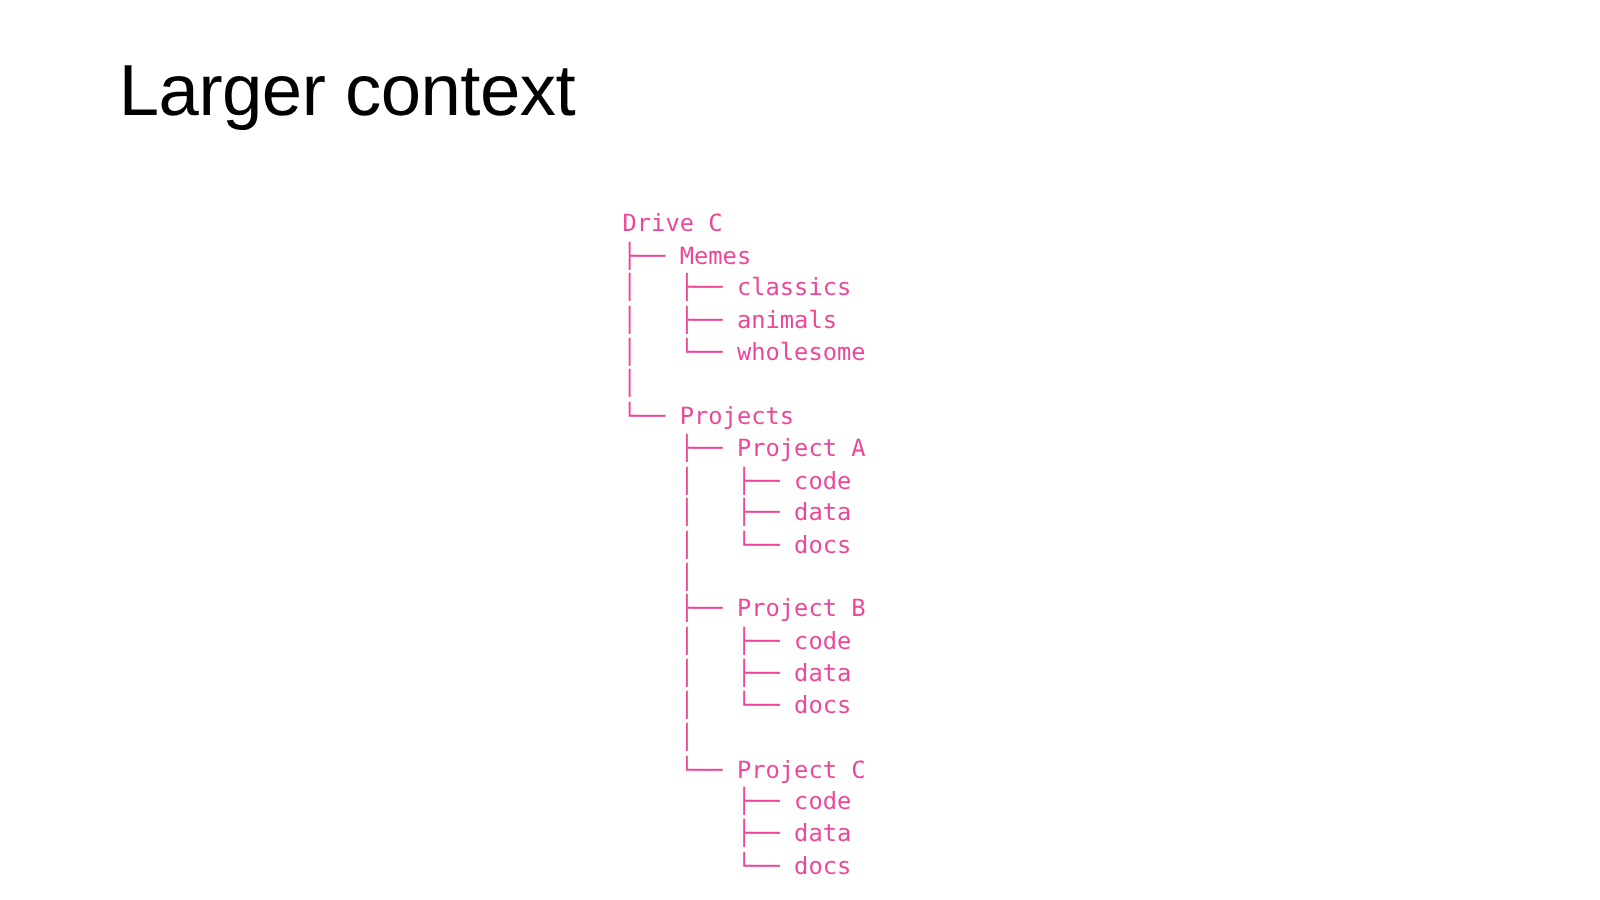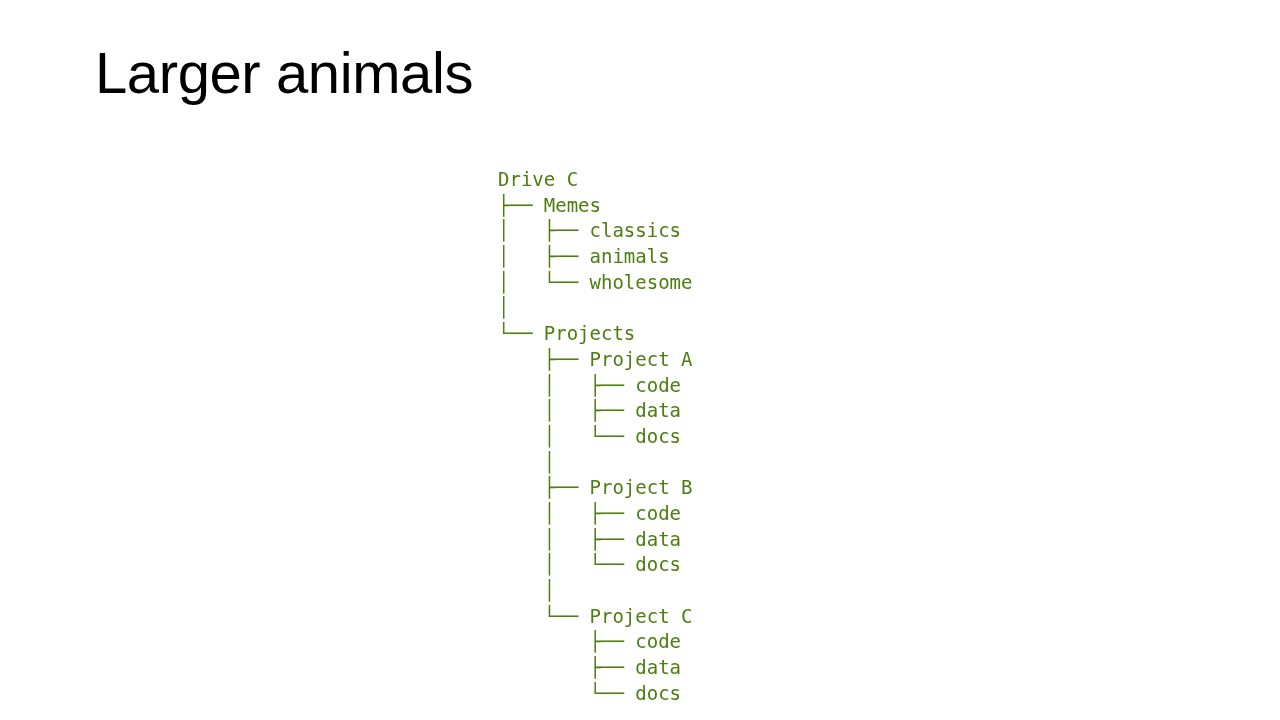--- a/index.html
+++ b/index.html
@@ -37,32 +37,32 @@
   }
 
   
   .tree-block {
     position: absolute;
     left: 498px;
     top: 148px;
     font-family: "DejaVu Sans Mono", "Liberation Mono", monospace;
     font-size: 19px;
     line-height: 25.7px;
-    color: #4d7c0f;
+    color: #ec4899;
     white-space: pre;
     letter-spacing: 0px;
   }
   .tree-line {
     white-space: pre;
     display: block;
     height: 25.7px;
   }
 </style>
 </head>
 <body>
 
 <div class="slide">
 
-  <div class="slide-title">Larger animals</div>
+  <div class="slide-title">Larger context</div>
 
   <pre class="tree-block" id="tree-block"><span class="tree-line">Drive C</span><span class="tree-line">├── Memes</span><span class="tree-line">│   ├── classics</span><span class="tree-line">│   ├── animals</span><span class="tree-line">│   └── wholesome</span><span class="tree-line">│</span><span class="tree-line">└── Projects</span><span class="tree-line">    ├── Project A</span><span class="tree-line">    │   ├── code</span><span class="tree-line">    │   ├── data</span><span class="tree-line">    │   └── docs</span><span class="tree-line">    │</span><span class="tree-line">    ├── Project B</span><span class="tree-line">    │   ├── code</span><span class="tree-line">    │   ├── data</span><span class="tree-line">    │   └── docs</span><span class="tree-line">    │</span><span class="tree-line">    └── Project C</span><span class="tree-line">        ├── code</span><span class="tree-line">        ├── data</span><span class="tree-line">        └── docs</span></pre>
 
 </div>
 
 </body></html>

